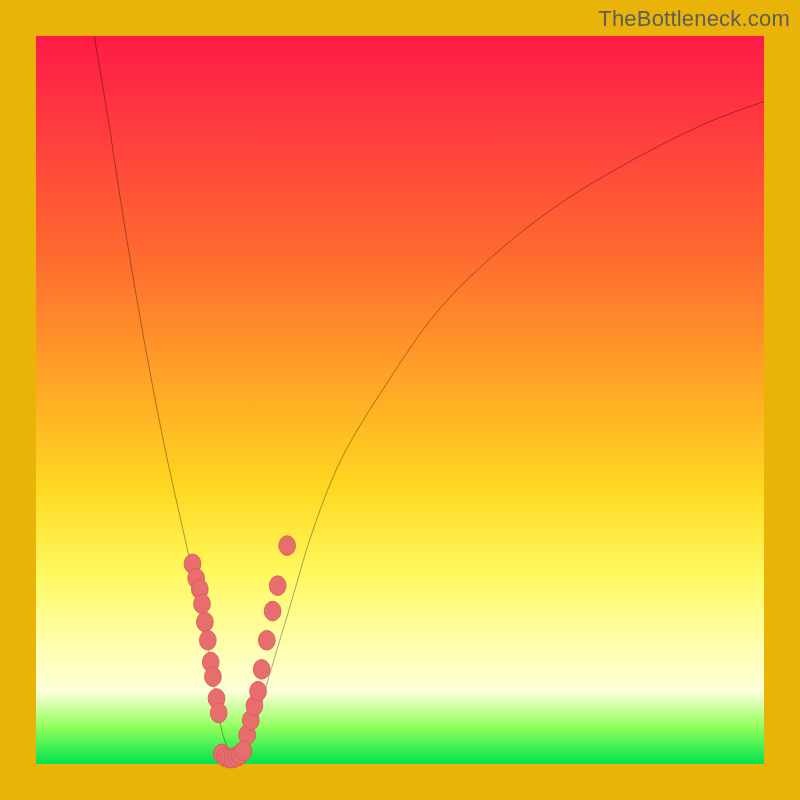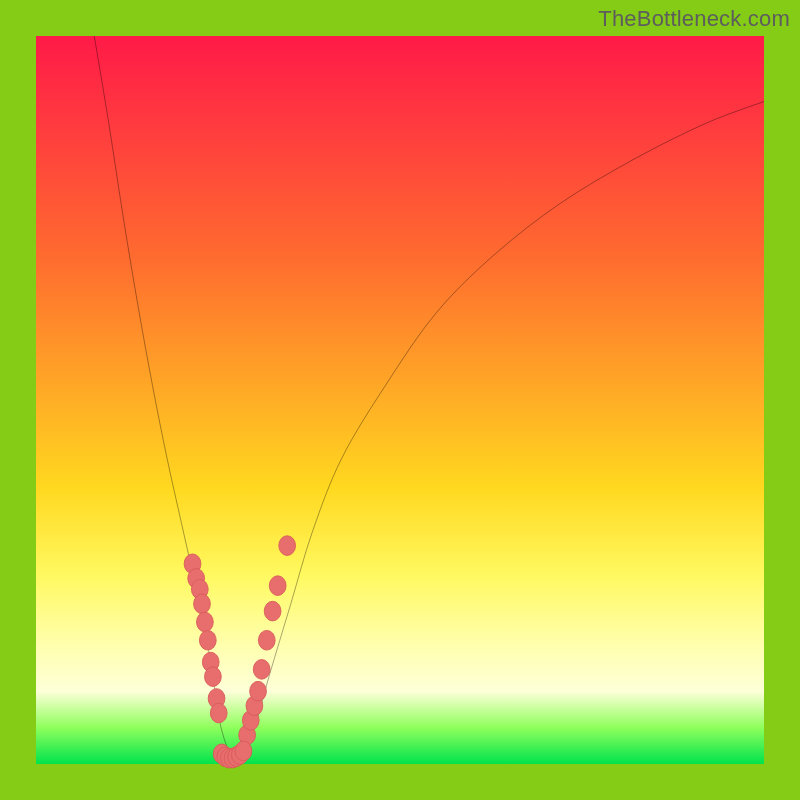--- a/index.html
+++ b/index.html
@@ -10,21 +10,21 @@
     background: #000;
     overflow: hidden;
     font-family: Arial, Helvetica, sans-serif;
   }
   .frame {
     position: absolute;
     left: 0;
     top: 0;
     width: 800px;
     height: 800px;
-    background: #84cc16;
+    background: #eab308;
   }
   .plot-area {
     position: absolute;
     left: 36px;
     top: 36px;
     width: 728px;
     height: 728px;
     
     background: linear-gradient(
       to bottom,

